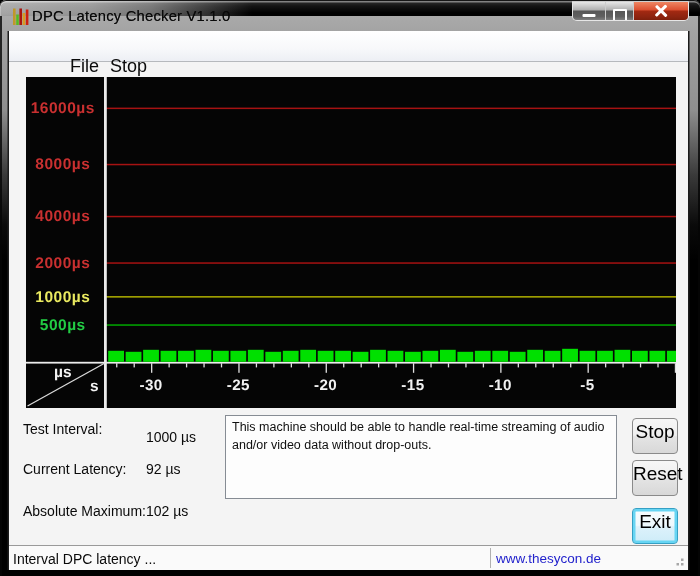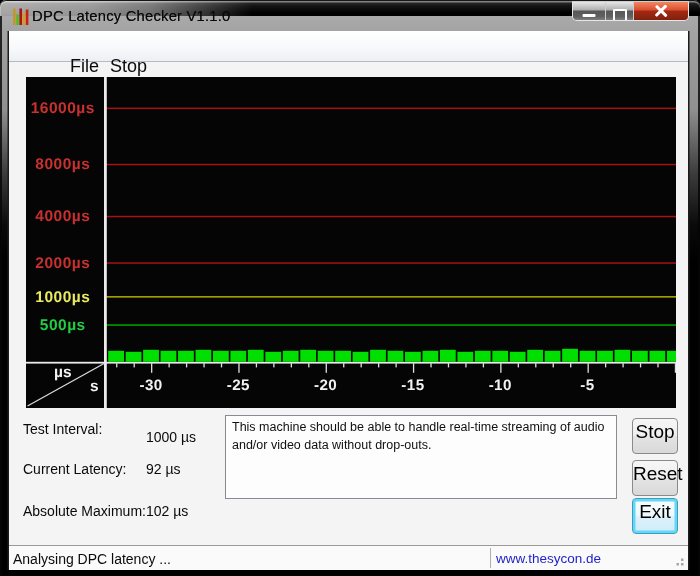--- a/index.html
+++ b/index.html
@@ -169,24 +169,24 @@
       </div>
     <div class="plabel" style="left:14px; top:390px">Test Interval:</div>
     <div class="plabel" style="left:137px; top:398px">1000 µs</div>
     <div class="plabel" style="left:14px; top:430px">Current Latency:</div>
     <div class="plabel" style="left:137px; top:430px">92 µs</div>
     <div class="plabel" style="left:14px; top:472px">Absolute Maximum:</div>
     <div class="plabel" style="left:137px; top:472px">102 µs</div>
     <div id="textbox">This machine should be able to handle real-time streaming of audio and/or video data without drop-outs.</div>
     <div class="btn" id="btnstop" style="top:387px">Stop</div>
     <div class="btn" id="btnreset" style="top:429px">Reset</div>
-    <div class="btn" id="btnexit" style="top:467px">Exit</div>
+    <div class="btn" id="btnexit" style="top:477px">Exit</div>
     <div id="statusline"></div>
     <div id="statusbar">
-      <div id="statustext">Analysing DPC latency ...</div>
+      <div id="statustext">Interval DPC latency ...</div>
       <div id="statussep"></div>
       <div id="statuslink">www.thesycon.de</div>
       <svg id="grip" width="14" height="14" viewBox="0 0 14 14">
         <g fill="#a8a8a8">
             <rect x="9" y="9" width="2.5" height="2.5"></rect>
             <rect x="4.5" y="9" width="2.5" height="2.5"></rect>
             <rect x="9" y="4.5" width="2.5" height="2.5"></rect>
           </g>
       </svg>
     </div>

